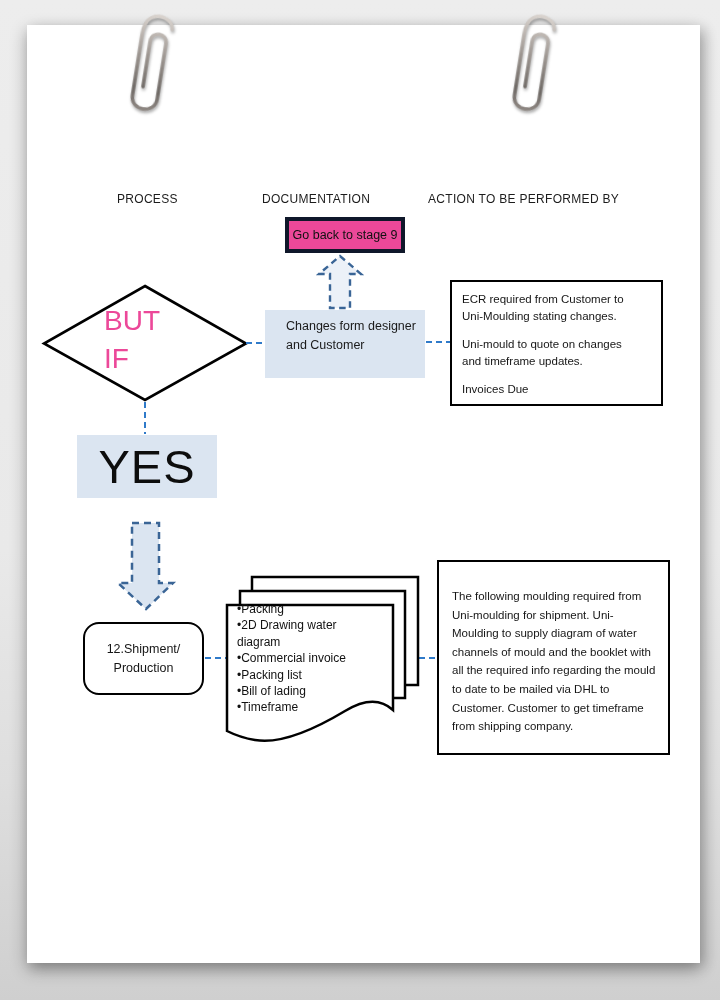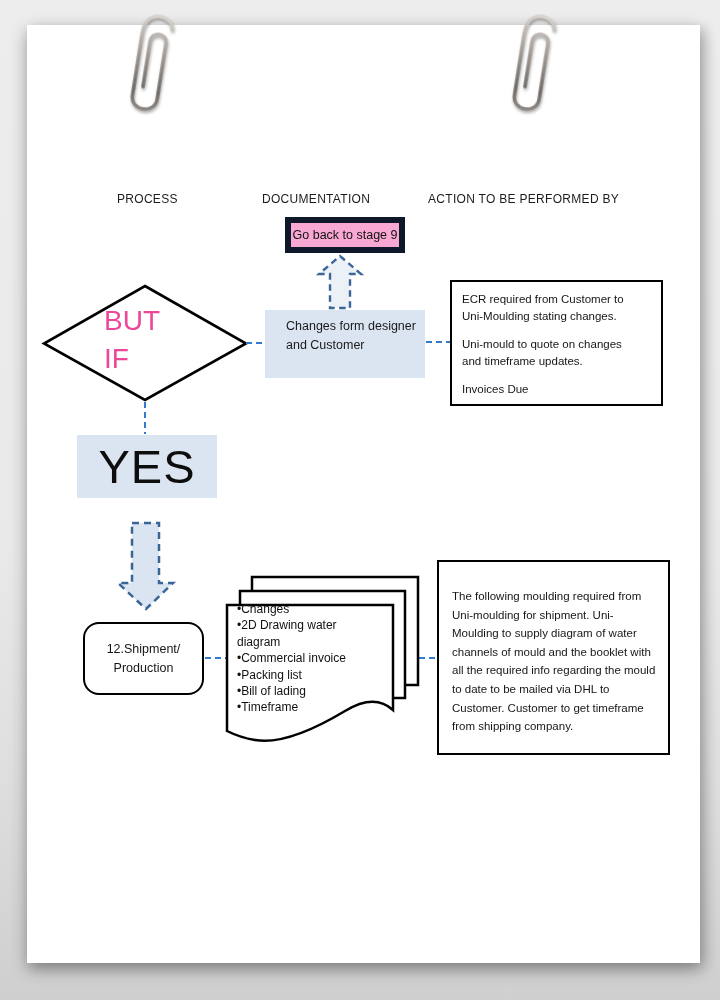--- a/index.html
+++ b/index.html
@@ -11,22 +11,22 @@
   .abs{position:absolute;}
   .page{
     left:27px;top:25px;width:673px;height:938px;background:#ffffff;
     box-shadow:0 6px 16px rgba(0,0,0,0.32), 5px 4px 12px rgba(0,0,0,0.14);
   }
   .clip{filter:drop-shadow(1.5px 2px 1.5px rgba(0,0,0,0.35));}
   .col-header{
     font-size:12px;color:#1c1c1c;letter-spacing:0.3px;white-space:nowrap;margin-top:20px;
   }
   .goback-box{
-    left:285px;top:217px;width:120px;height:36px;background:#f9a8d4;
-    border:6px solid #0f172a;box-sizing:border-box;
+    left:285px;top:217px;width:120px;height:36px;background:#ec4899;
+    border:4px solid #0f172a;box-sizing:border-box;
     display:flex;align-items:center;justify-content:center;
     font-size:12.5px;color:#111;
   }
   .decision-label{
     left:104px;top:302px;font-size:28px;line-height:38px;color:#ec4899;
     white-space:pre-line;
   }
   .changes-box{
     left:265px;top:310px;width:160px;height:68px;background:#dbe5f1;
     box-sizing:border-box;padding:7px 8px 0 21px;
@@ -132,21 +132,21 @@
 
 <div class="abs shipment-box">12.Shipment/
 Production</div>
 
 <svg class="abs" style="left:225px;top:575px;" width="196" height="172" viewBox="0 0 196 172">
   <rect x="27" y="2" width="166" height="108" fill="#ffffff" stroke="#000000" stroke-width="2.5"></rect>
   <rect x="15" y="16" width="165" height="107" fill="#ffffff" stroke="#000000" stroke-width="2.5"></rect>
   <path d="M 2,30 L 168,30 L 168,135 C 155,123 138,125 120,136 C 95,151 58,170 30,165 C 18,163 8,159 2,156 Z" fill="#ffffff" stroke="#000000" stroke-width="2.5"></path>
 </svg>
 <div class="abs doc-list">
-  <div>•Changes</div>
+  <div>•Packing</div>
   <div>•2D Drawing water diagram</div>
   <div>•Commercial invoice</div>
   <div>•Packing list</div>
   <div>•Bill of lading</div>
   <div>•Timeframe</div>
 </div>
 
 <div class="abs note-box">The following moulding required from Uni-moulding for shipment. Uni-Moulding to supply diagram of water channels of mould and the booklet with all the required info regarding the mould to date to be mailed via DHL to Customer.  Customer to get timeframe from shipping company.</div>
 
 </body></html>

